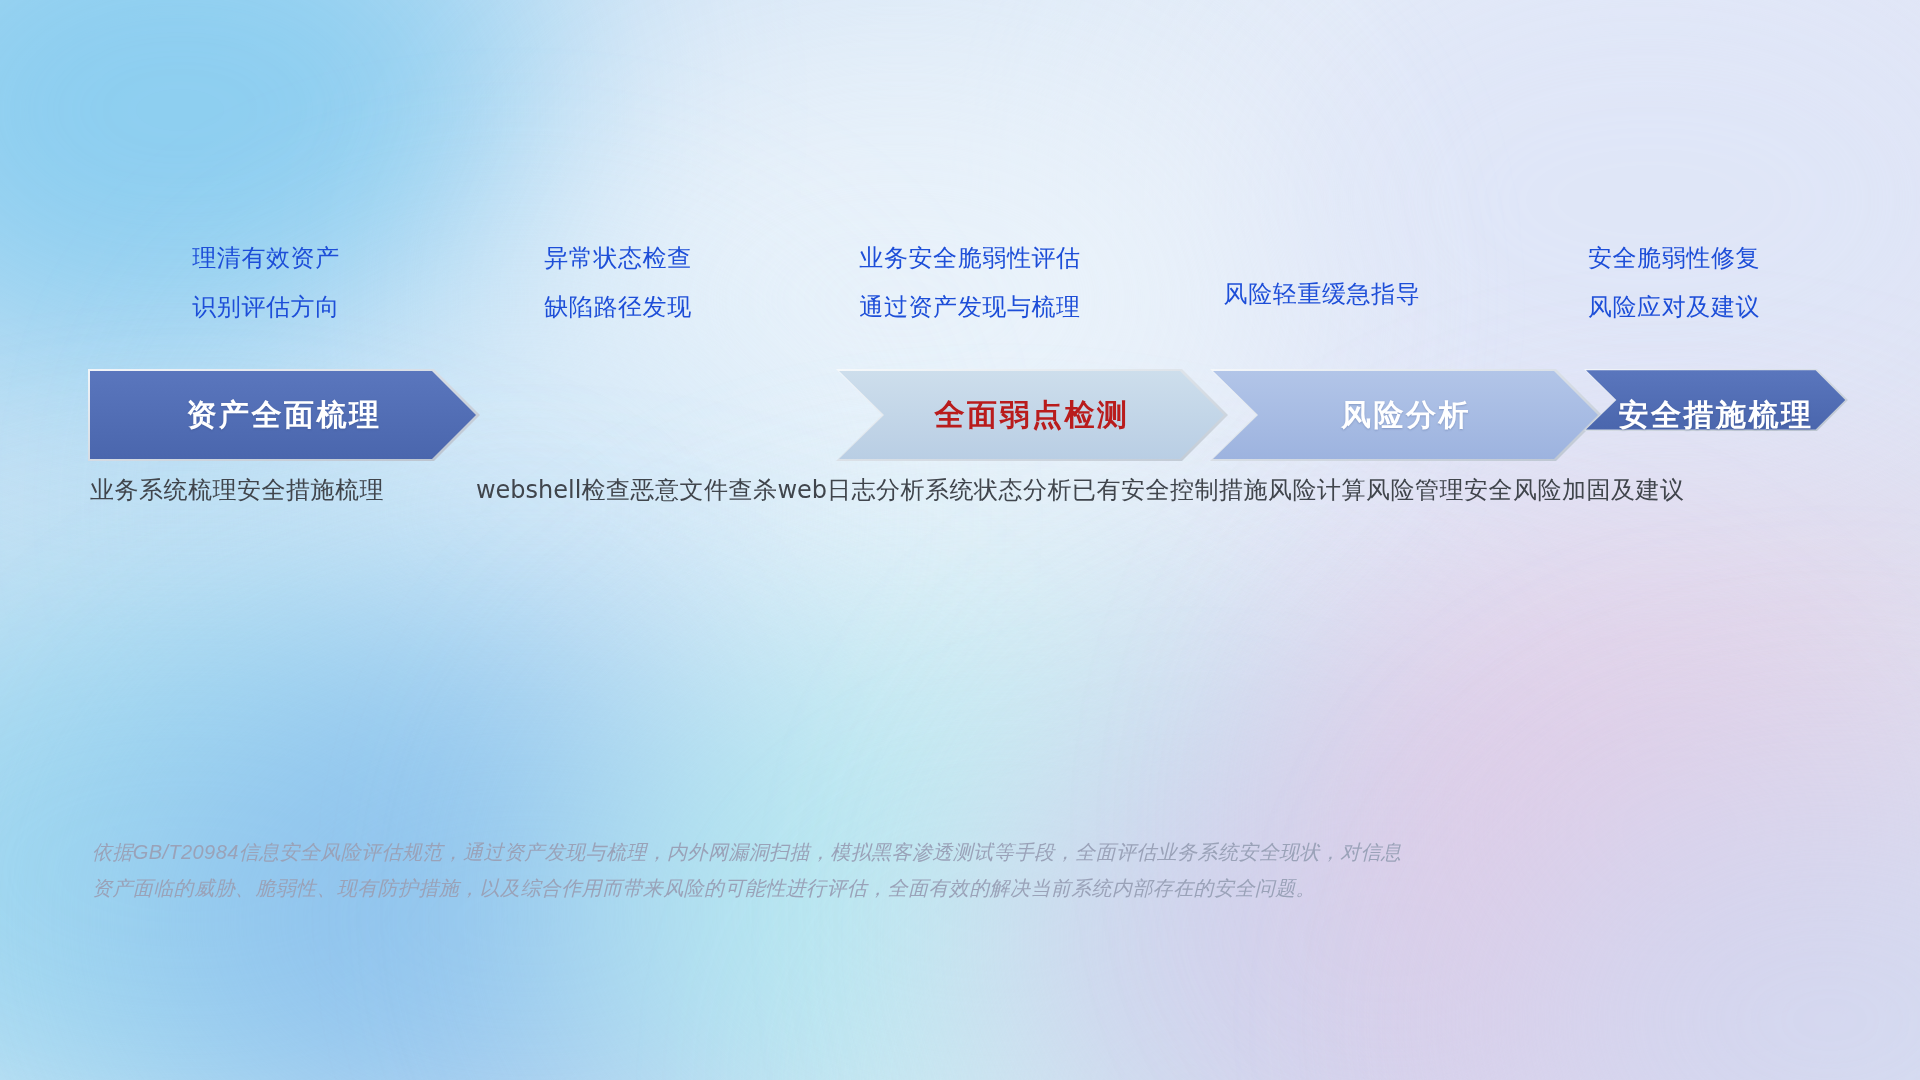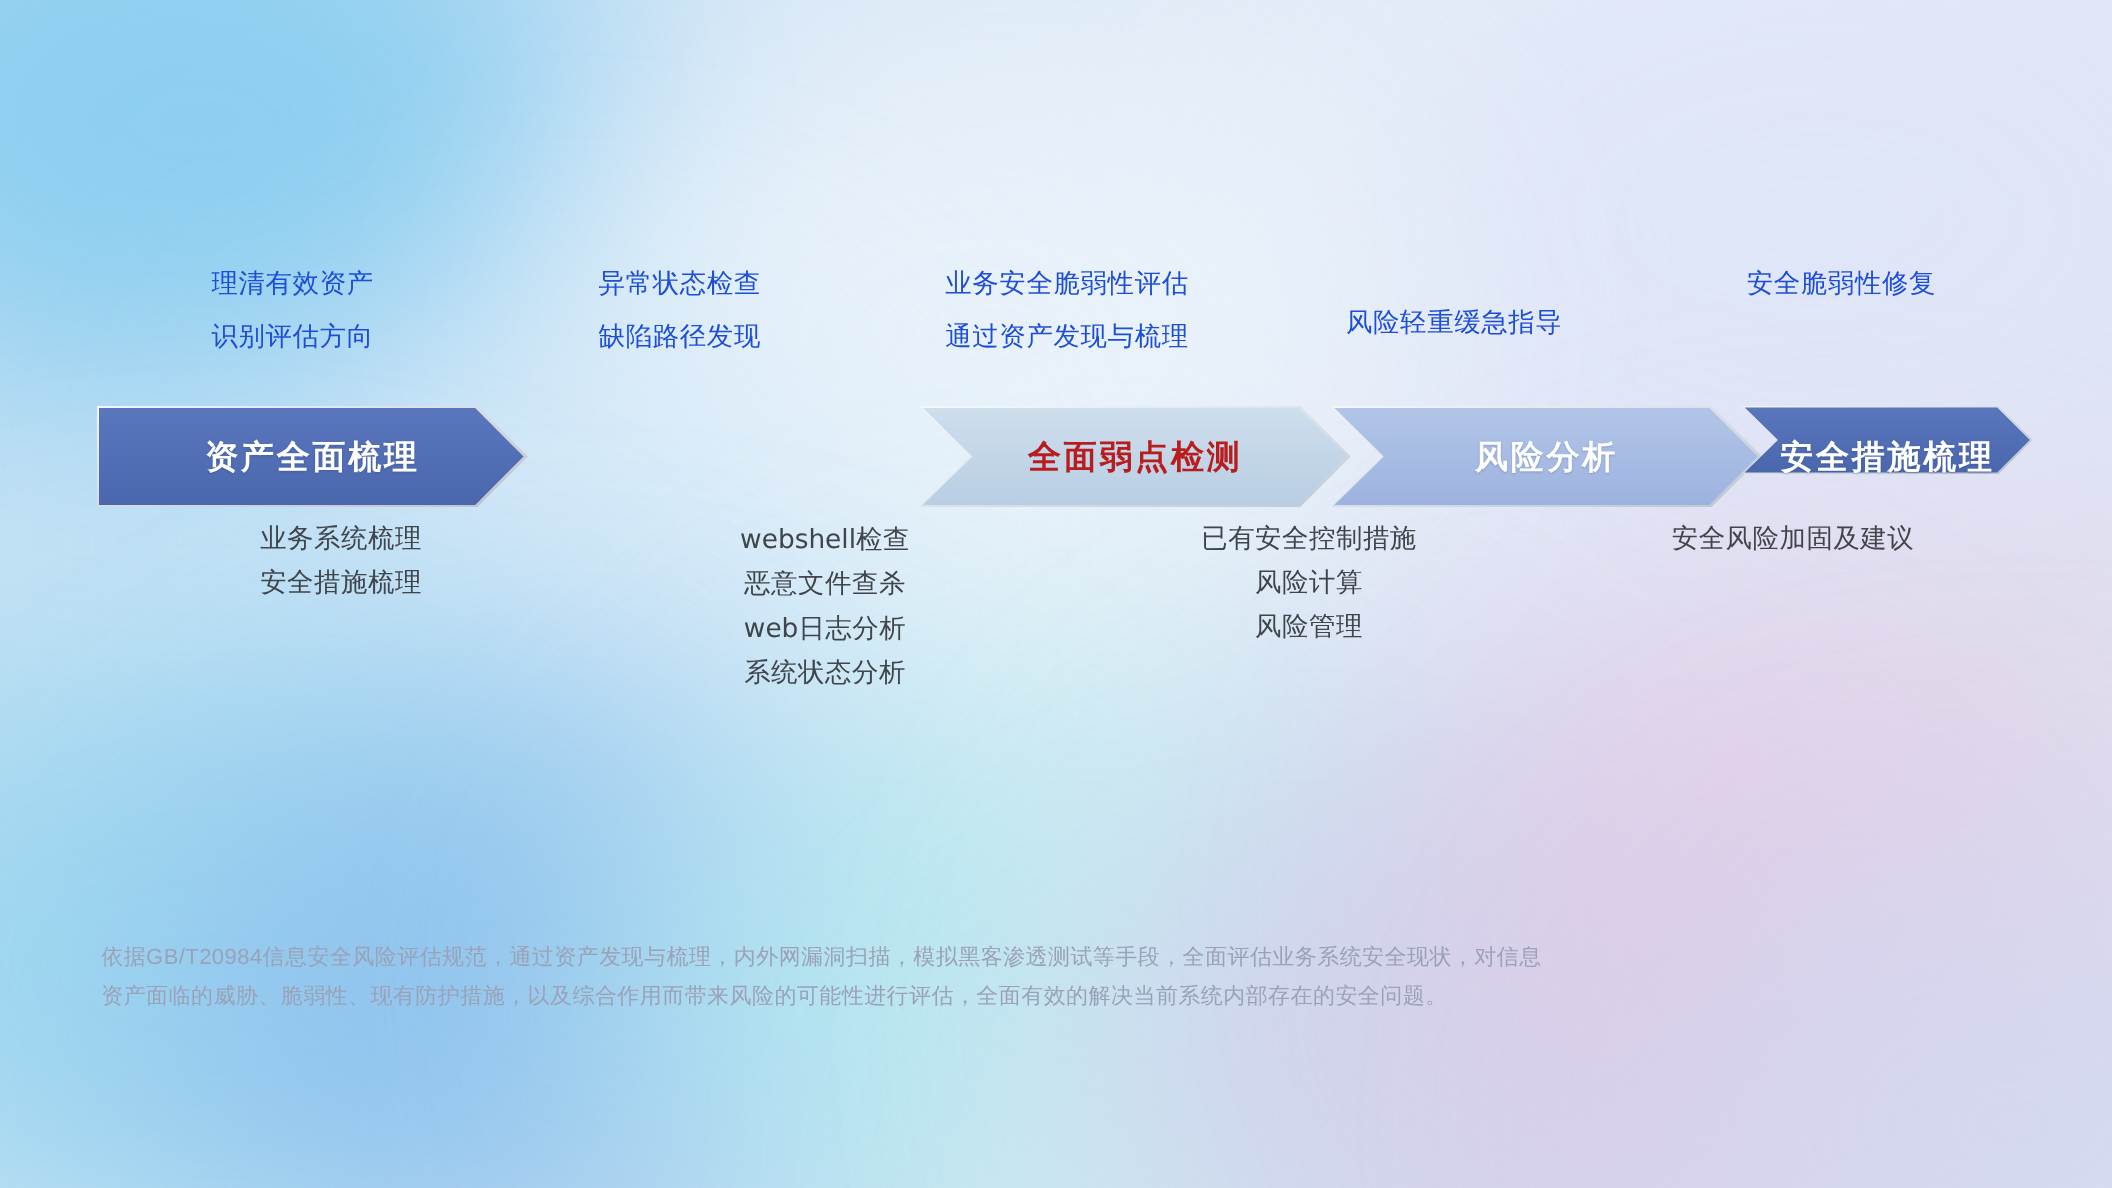--- a/index.html
+++ b/index.html
@@ -51,30 +51,30 @@
   .chev .shape{position:absolute;inset:0;}
   .chev .label{
     position:relative;z-index:3;font-size:30px;font-weight:700;letter-spacing:2.5px;
     white-space:nowrap;
   }
   .lbl-white{color:#ffffff;text-shadow:0 1px 2px rgba(40,60,110,.25);}
   .lbl-blue{color:#b91c1c;}
 
   
   .botrow{position:absolute;left:90px;top:470px;width:1760px;display:flex;align-items:flex-start;}
-  .botcol{flex:1;display:flex;flex-direction:column;align-items:center;text-align:center;}
+  .botcol{flex:1;display:flex;flex-direction:row;align-items:center;text-align:center;}
   .botcol .bl{
     font-size:24px;color:#40454c;line-height:40px;white-space:nowrap;letter-spacing:.5px;
   }
   .botcol .bl .lat{font-family:"DejaVu Sans",sans-serif;font-weight:400;letter-spacing:0;}
 
   
   .footer{
-    position:absolute;left:92px;top:852px;width:1760px;
-    font-size:20px;line-height:36px;color:#9aa2b8;letter-spacing:.4px;
+    position:absolute;left:92px;top:834px;width:1760px;
+    font-size:20px;line-height:36px;color:#9aa2b8;letter-spacing:.4px;font-style:italic;
   }
   .footer .fline{white-space:nowrap;}
 </style>
 </head>
 <body>
 
 <div id="bg">
   <div class="layer bg-base"></div>
   <div class="blob b1"></div>
   <div class="blob b7"></div>
@@ -102,20 +102,21 @@
     </div>
     <div class="topcol">
       <div class="tl">业务安全脆弱性评估</div>
       <div class="tl">通过资产发现与梳理</div>
     </div>
     <div class="topcol mid-only">
       <div class="tl">风险轻重缓急指导</div>
     </div>
     <div class="topcol">
       <div class="tl">安全脆弱性修复</div>
+      <div class="tl">风险应对及建议</div>
     </div>
   </div>
 
   <div class="banner">
 
     <div class="chev" style="left:0px;width:392px;">
       <svg class="shape" viewBox="0 0 392 92" preserveAspectRatio="none">
         <defs>
           <linearGradient id="gd1" x1="0" y1="0" x2="0" y2="1">
             <stop offset="0" stop-color="#5a76bd"></stop>

